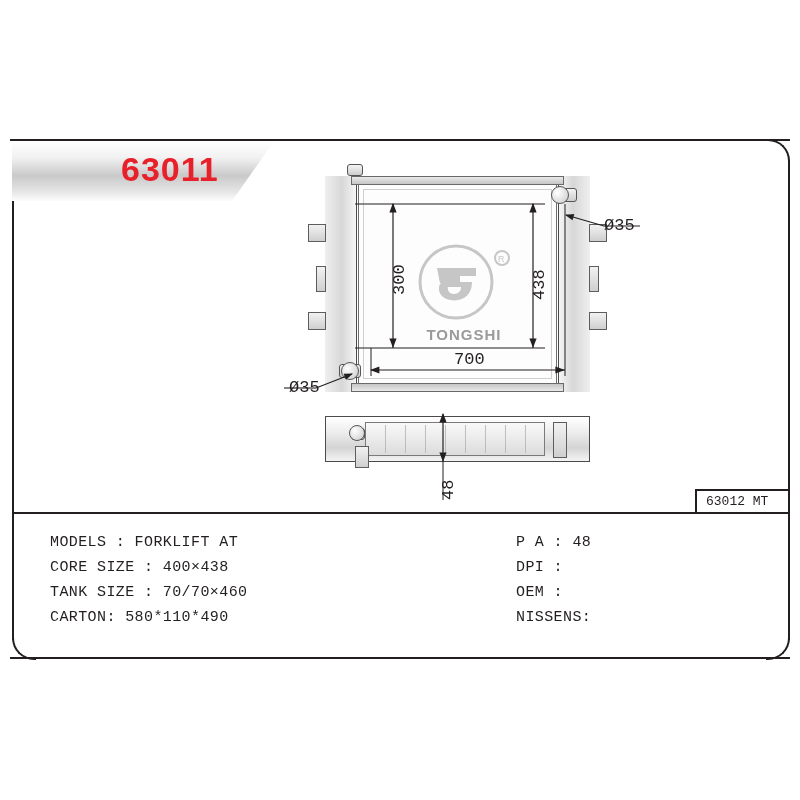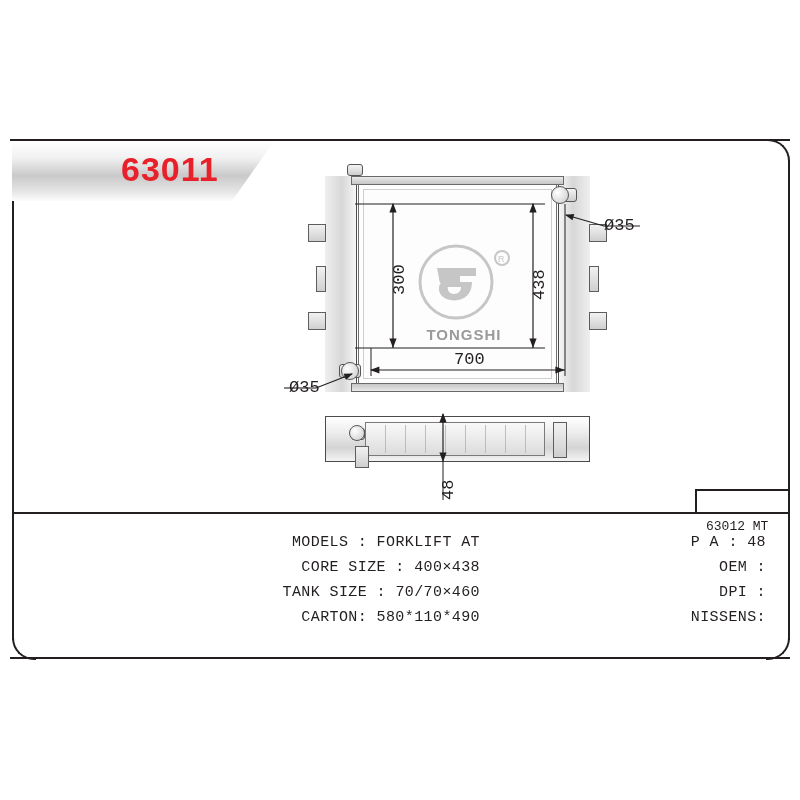--- a/index.html
+++ b/index.html
@@ -122,21 +122,20 @@
     border-top: 2px solid #231f20;
     box-sizing: border-box;
   }
   .code-box-text {
     position: absolute;
     left: 706px;
     top: 494px;
     font-size: 13px;
     color: #231f20;
     font-family: "Liberation Mono", monospace;
-    margin-top: 25px;
   }
 
   
   .spec-col-left {
     position: absolute;
     left: 50px;
     top: 530px;
     width: 430px;
   }
   .spec-col-right {
@@ -145,21 +144,20 @@
     top: 530px;
     width: 250px;
   }
   .spec-line {
     font-size: 15px;
     color: #231f20;
     line-height: 25px;
     white-space: pre;
     font-family: "Liberation Mono", monospace;
     letter-spacing: 0.4px;
-    text-align: right;
   }
 
   
   .front-view {
     position: absolute;
     left: 325px;
     top: 176px;
     width: 265px;
     height: 216px;
   }
@@ -430,18 +428,18 @@
   <div class="divider-specs"></div>
 
   <div class="spec-col-left">
     <div class="spec-line">MODELS : FORKLIFT AT</div>
     <div class="spec-line">CORE SIZE : 400×438</div>
     <div class="spec-line">TANK SIZE : 70/70×460</div>
     <div class="spec-line">CARTON: 580*110*490</div>
   </div>
   <div class="spec-col-right">
     <div class="spec-line">P A : 48</div>
+    <div class="spec-line">DPI :</div>
     <div class="spec-line">OEM :</div>
-    <div class="spec-line">DPI :</div>
     <div class="spec-line">NISSENS:</div>
   </div>
 
 </div>
 
 </body></html>

